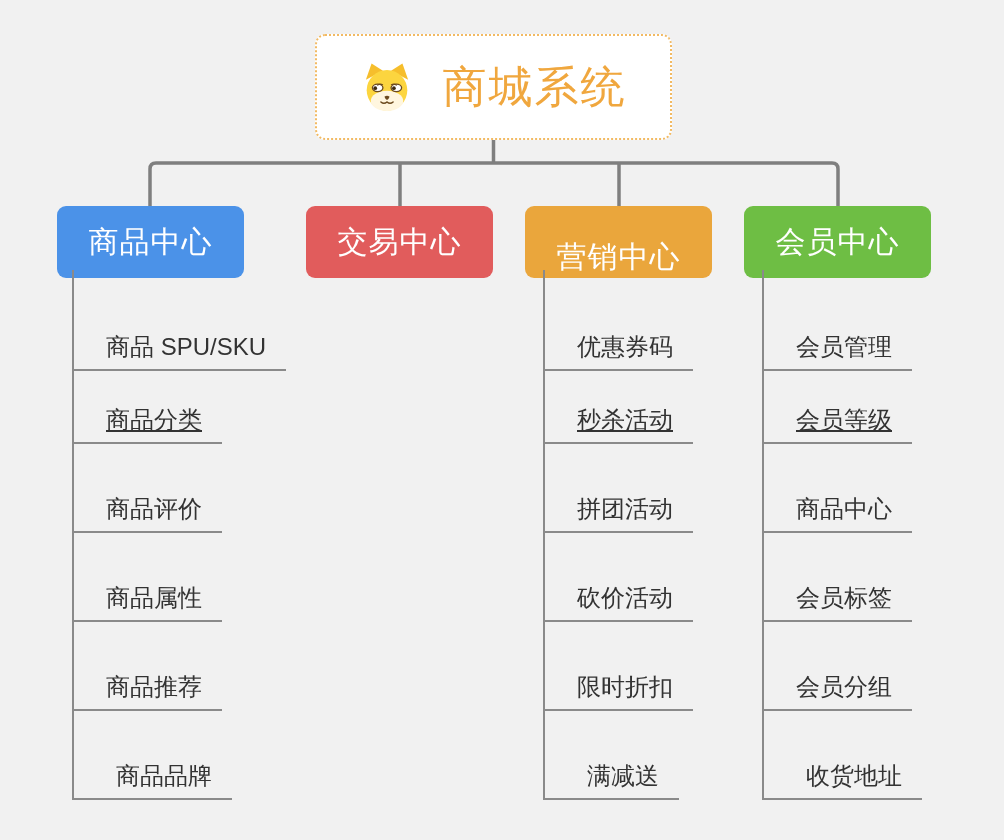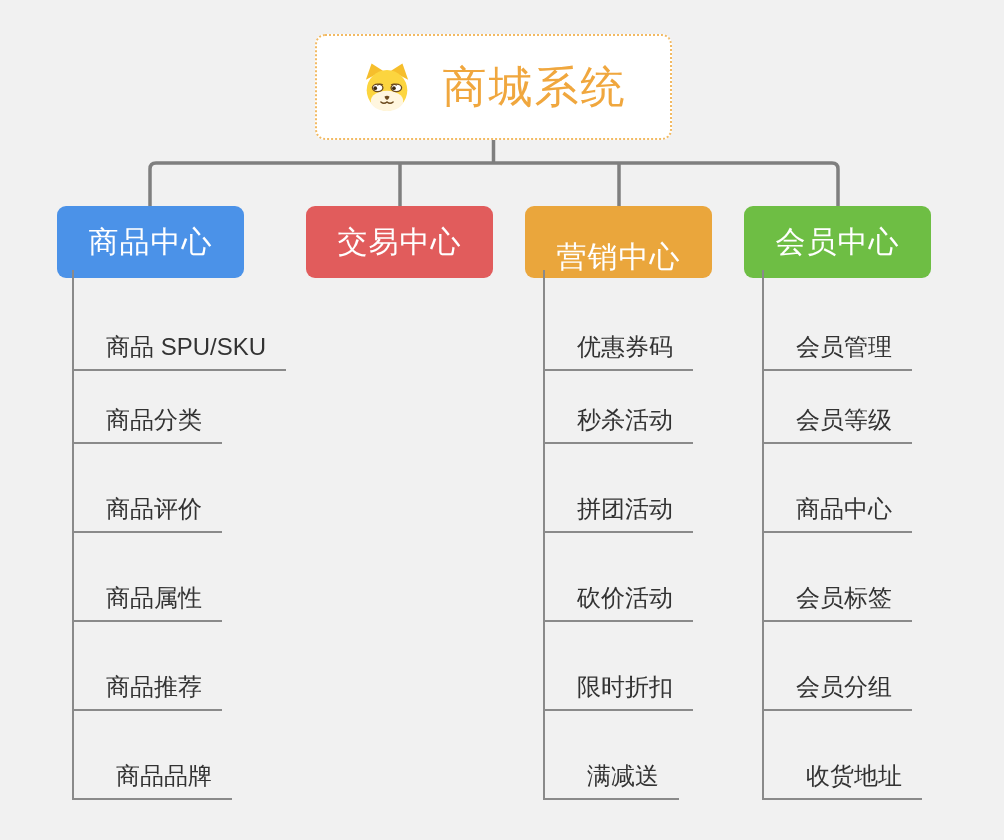--- a/index.html
+++ b/index.html
@@ -24,21 +24,21 @@
 
   .col { position:absolute; top:270px; width:240px; height:532px; }
   .c0 { left:72px; } .c1 { left:323px; } .c2 { left:543px; } .c3 { left:762px; }
   .vline { position:absolute; left:0; top:0; width:2px; height:530px; background:#8A8A8A; }
 
   .item {
     position:absolute; left:0; white-space:nowrap;
     font-size:24px; line-height:28px; color:#333333;
     padding:0 20px 8px 34px; border-bottom:2px solid #8A8A8A;
   }
-  .r0 { top:47px;margin-top:16px; } .r1 { top:136px; } .r2 { top:225px; }
+  .r0 { top:47px;margin-top:16px; } .r1 { top:136px;text-decoration:underline; } .r2 { top:225px; }
   .r3 { top:314px; } .r4 { top:403px; } .r5 { top:492px;padding-left:44px; }
 </style>
 </head>
 <body>
 
 <div class="canvas">
 
   <svg class="connectors" width="1004" height="840">
     <path d="M493.5,140 L493.5,163" stroke="#7F7F7F" stroke-width="3.5" fill="none"></path>
     <path d="M150,206 L150,169 Q150,163 156,163 L832,163 Q838,163 838,169 L838,206" stroke="#7F7F7F" stroke-width="3.5" fill="none"></path>

